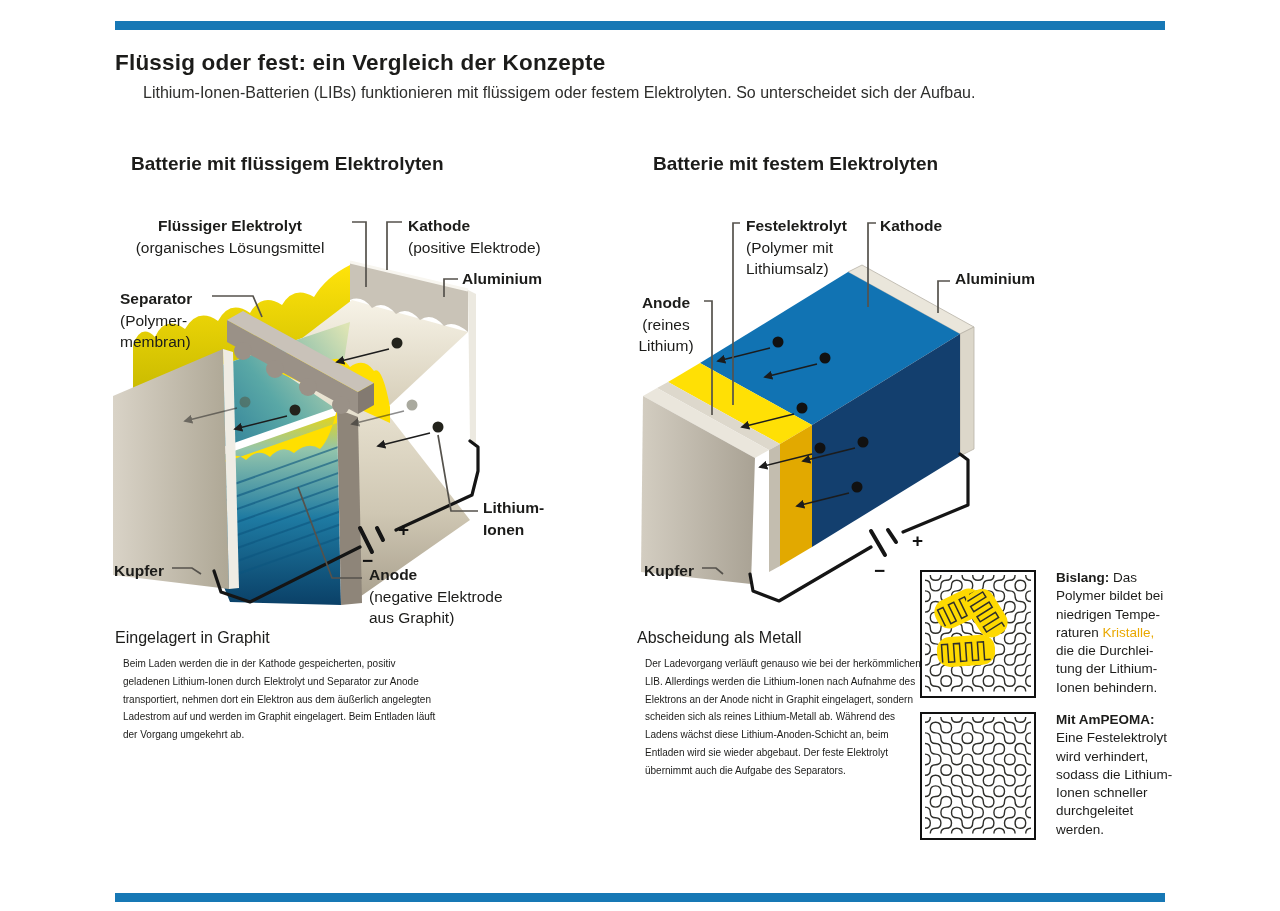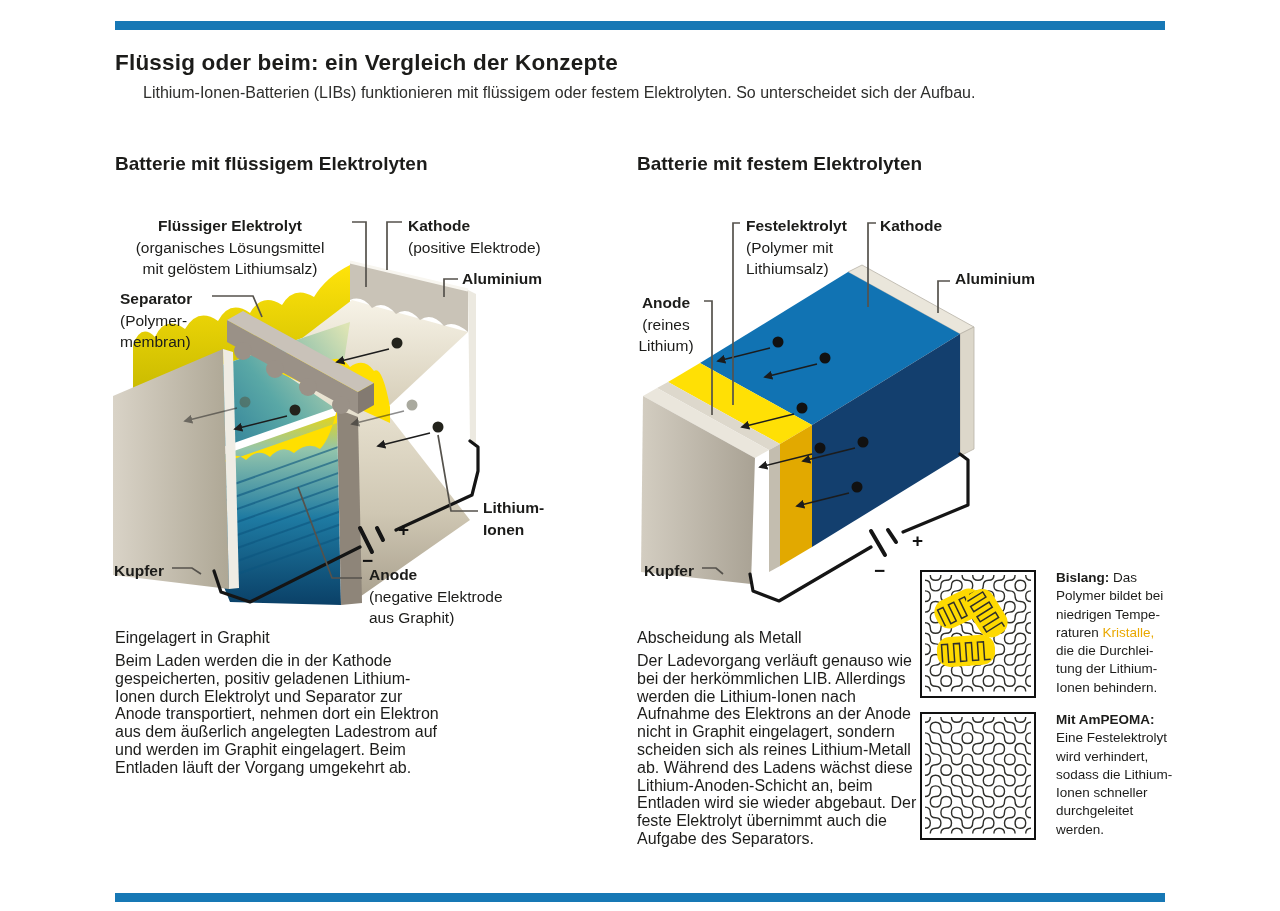--- a/index.html
+++ b/index.html
@@ -4,40 +4,40 @@
 <style>
   html,body{margin:0;padding:0;}
   body{
     width:1280px;height:911px;position:relative;overflow:hidden;background:#ffffff;
     font-family:"Liberation Sans","DejaVu Sans",sans-serif;color:#1c1c1a;
   }
   .bar{position:absolute;left:115px;width:1050px;height:9px;background:#1778b5;}
   .bar.top{top:21px;} .bar.bottom{top:893px;}
   .page-title{position:absolute;left:115px;top:50px;font-size:22.5px;font-weight:700;letter-spacing:.2px;}
   .page-subtitle{position:absolute;left:115px;top:84px;font-size:16px;color:#2e2e2c;margin-left:28px;}
-  .sec-head{position:absolute;font-size:19px;font-weight:700;}
+  .sec-head{position:absolute;font-size:19px;font-weight:700;margin-left:16px;}
   .diag{position:absolute;}
   .lab{position:absolute;font-size:15.5px;line-height:21.5px;}
   .lab .t{font-weight:700;}
   .lab.r{text-align:center;}
   .body-block{position:absolute;}
   .body-block h4{margin:0 0 5px 0;font-size:16px;font-weight:400;}
-  .body-block p{margin:0;font-size:16px;line-height:17.8px;}
+  .body-block p{margin:8px;font-size:10px;line-height:17.8px;}
   .pattern-box{position:absolute;background:#fff;}
   .callout{position:absolute;font-size:13.5px;line-height:18.3px;white-space:nowrap;}
   .c-bold{font-weight:700;}
   .c-gold{font-weight:400;color:#e9a800;}
 </style>
 </head>
 <body>
 
 <div class="bar top"></div>
 <div class="bar bottom"></div>
 
-<div class="page-title">Flüssig oder beim: ein Vergleich der Konzepte</div>
+<div class="page-title">Flüssig oder fest: ein Vergleich der Konzepte</div>
 <div class="page-subtitle">Lithium-Ionen-Batterien (LIBs) funktionieren mit flüssigem oder festem Elektrolyten. So unterscheidet sich der Aufbau.</div>
 
 <div class="sec-head" style="left:115px;top:153px">Batterie mit flüssigem Elektrolyten</div>
 <div class="sec-head" style="left:637px;top:153px">Batterie mit festem Elektrolyten</div>
 
 <svg class="diag" style="left:110px;top:195px" width="460" height="420" viewBox="0 0 460 420">
   <defs>
     <linearGradient id="gWallL" x1="0" y1="0" x2="0" y2="1">
         <stop offset="0" stop-color="#ffe30a"></stop>
         <stop offset="1" stop-color="#c8ba00"></stop>
@@ -212,21 +212,20 @@
     <path d="M240,28 L232,28 L232,112"></path>
     <path d="M314,86 L302,86 L302,118"></path>
     <path d="M68,106 L76,106 L76,220"></path>
     <path d="M66,373 L80,373 L87,379"></path>
   </g>
 </svg>
 
 <div class="lab r" style="left:112px;top:215px;width:236px">
   <div class="t">Flüssiger Elektrolyt</div>
   <div>(organisches Lösungsmittel</div>
-  <div>mit gelöstem Lithiumsalz)</div>
 </div>
 <div class="lab" style="left:408px;top:215px">
   <div class="t">Kathode</div>
   <div>(positive Elektrode)</div>
 </div>
 <div class="lab t" style="left:462px;top:268px;font-weight:700">Aluminium</div>
 <div class="lab" style="left:120px;top:288px">
   <div class="t">Separator</div>
   <div>(Polymer-</div>
   <div>membran)</div>

